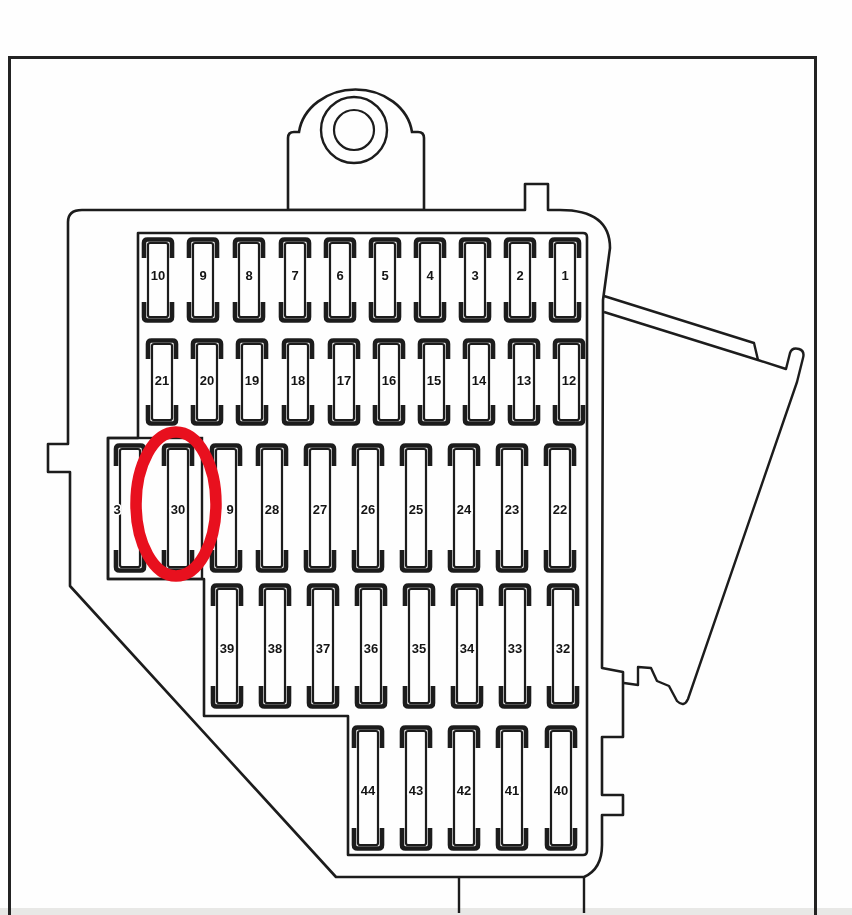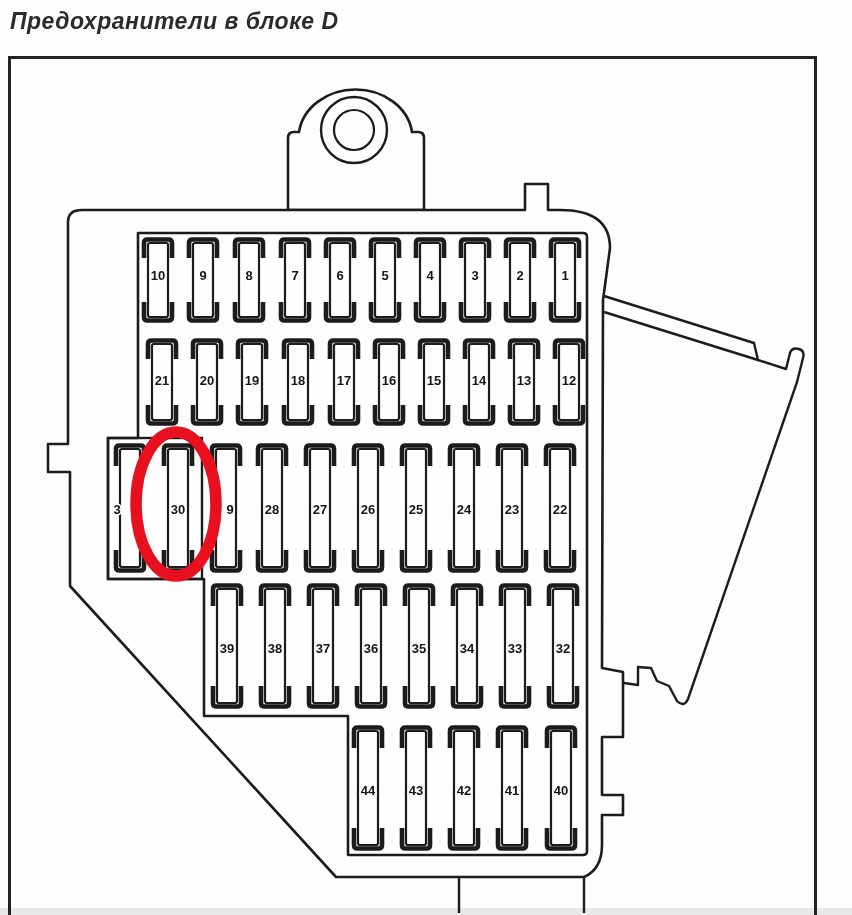--- a/index.html
+++ b/index.html
@@ -8,21 +8,20 @@
   .title{position:absolute;left:10px;top:8px;font-size:23px;font-style:italic;
          font-weight:bold;color:#2b2b2b;letter-spacing:.5px;white-space:nowrap;}
   svg{position:absolute;left:0;top:0;}
   text.fuse-num{font-family:"Liberation Sans",sans-serif;font-size:13px;font-weight:bold;
                 fill:#141414;paint-order:stroke;stroke:#ffffff;stroke-width:3px;}
 </style>
 </head>
 <body>
 
 <div class="page">
-  <div class="title">Предохранители в блоке D</div>
 
   <svg width="852" height="915" viewBox="0 0 852 915">
 
     <rect x="0" y="908" width="852" height="7" fill="#e8e8e6"></rect>
 
     <rect x="9.5" y="57.5" width="806" height="872" fill="none" stroke="#232323" stroke-width="3"></rect>
 
     <path d="M288,210 V138 Q288,132 294,132 L299,132 A57,49 0 0 1 412,132 L418,132 Q424,132 424,138 V210 Z" fill="#fefefe" stroke="#1c1c1c" stroke-width="2.6"></path>
 
     <path d="M82,210 L525,210 L525,184 L548,184 L548,210 L560,210 Q610,210 610,248 L603,300 L602,668

